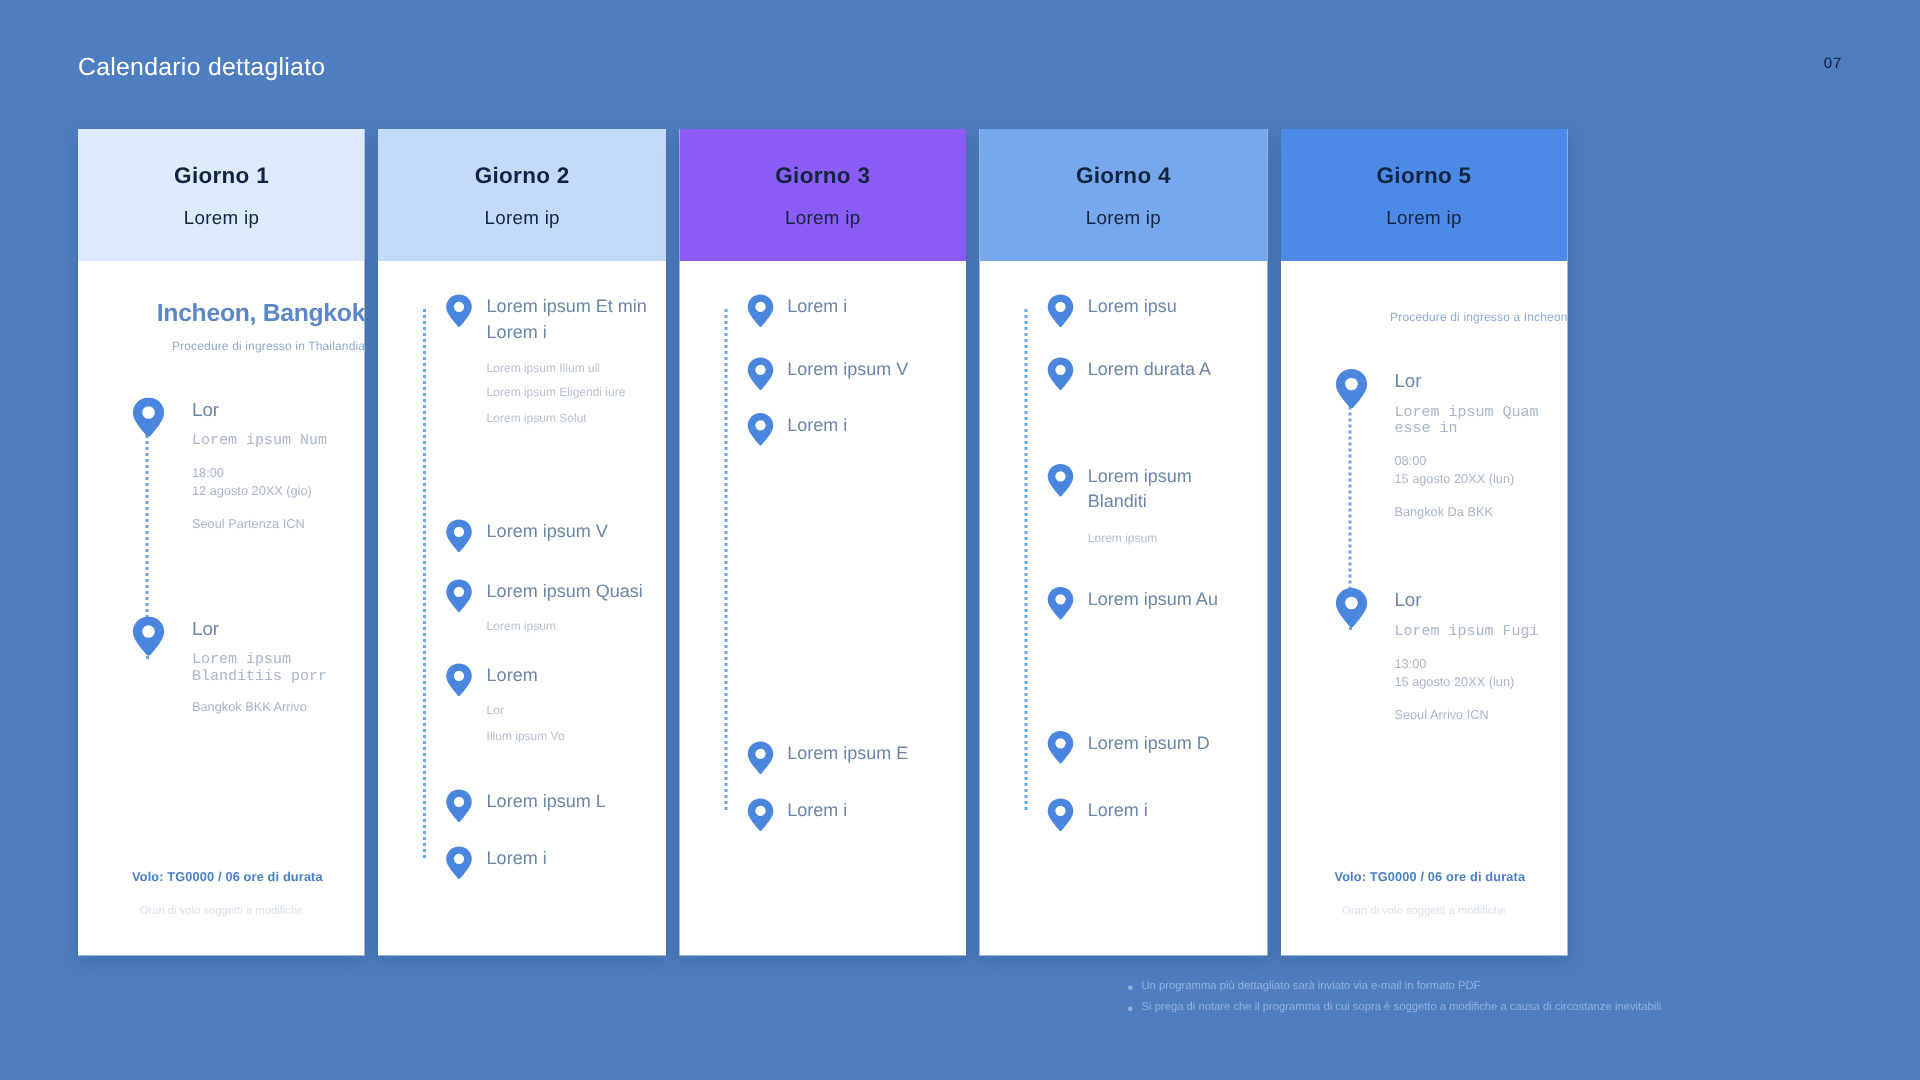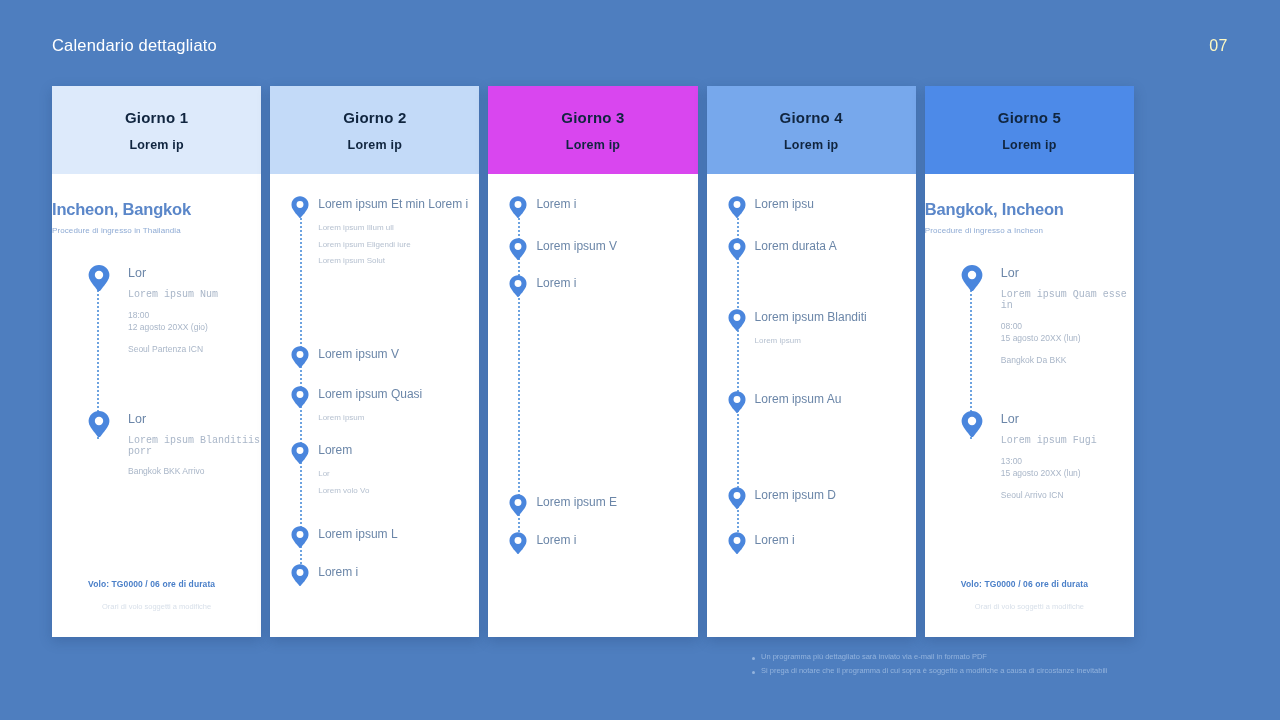--- a/index.html
+++ b/index.html
@@ -29,32 +29,32 @@
     top: 36px;
     font-size: 16.5px;
     color: #ffffff;
     letter-spacing: 0.2px;
     font-weight: 400;
   }
   .page-number {
     position: absolute;
     right: 52px;
     top: 37px;
-    font-size: 16px;
-    color: #fef9c3;
+    font-size: 10px;
+    color: #0f172a;
     font-weight: 400;
     letter-spacing: 0.5px;
   }
 
   
   .cards-row {
     position: absolute;
     top: 86px;
     left: 52px;
-    width: 1082px;
+    width: 993px;
     height: 551px;
     display: flex;
     gap: 9px;
   }
 
   .day-card {
     width: 227px;
     height: 551px;
     background: #ffffff;
     box-shadow: 0 4px 12px rgba(20,45,90,0.22);
@@ -74,35 +74,36 @@
     gap: 12px;
   }
   .card-header-title {
     font-size: 15px;
     font-weight: bold;
     color: #10253f;
     letter-spacing: 0.2px;
   }
   .card-header-sub {
     font-size: 12.5px;
-    font-weight: bold;
+    font-weight: normal;
     color: #10253f;
     letter-spacing: 0.2px;
   }
 
   .card-body {
     flex: 1 1 auto;
     position: relative;
     padding: 0;
   }
 
   
   .route-head {
-    text-align: left;
+    text-align: right;
     padding-top: 26px;
+    padding-left: 24px;
   }
   .route-title {
     font-size: 16.5px;
     font-weight: bold;
     color: #5b87c9;
     letter-spacing: -0.2px;
   }
   .route-sub {
     font-size: 8px;
     color: #8fabd4;
@@ -190,20 +191,21 @@
     position: absolute;
     left: 30px;
     top: 32px;
     width: 0;
     border-left: 2px dotted #6da3e0;
   }
   .list-item {
     position: relative;
     padding-left: 48px;
     padding-right: 10px;
+    margin-left: 24px;
   }
   .sm-pin {
     position: absolute;
     left: 21px;
     top: 0px;
     width: 18px;
     height: 22px;
     z-index: 2;
   }
   .li-title {
@@ -335,42 +337,42 @@
             </div>
           </div>
           <div class="list-item" id="li-1-3" style="position: absolute; top: 268px; left: 0px; right: 0px;">
             <span class="sm-pin"><svg width="18" height="22" viewBox="0 0 22 26">
                 <path d="M11 0C5.2 0 0.6 4.5 0.6 10.1c0 4.3 3.2 8.3 8.4 14.6l2 2.4 2-2.4c5.2-6.3 8.4-10.3 8.4-14.6C21.4 4.5 16.8 0 11 0z" fill="#4a86dd"></path>
                 <circle cx="11" cy="10" r="4.2" fill="#ffffff"></circle>
               </svg></span>
             <div class="li-title">Lorem</div>
             <div class="li-subs">
               <div class="li-sub">Lor</div>
-              <div class="li-sub">Lorem volo Vo</div>
+              <div class="li-sub">Illum ipsum Vo</div>
             </div>
           </div>
           <div class="list-item" id="li-1-4" style="position: absolute; top: 352px; left: 0px; right: 0px;">
             <span class="sm-pin"><svg width="18" height="22" viewBox="0 0 22 26">
                 <path d="M11 0C5.2 0 0.6 4.5 0.6 10.1c0 4.3 3.2 8.3 8.4 14.6l2 2.4 2-2.4c5.2-6.3 8.4-10.3 8.4-14.6C21.4 4.5 16.8 0 11 0z" fill="#4a86dd"></path>
                 <circle cx="11" cy="10" r="4.2" fill="#ffffff"></circle>
               </svg></span>
             <div class="li-title">Lorem ipsum L</div>
           </div>
           <div class="list-item" id="li-1-5" style="position: absolute; top: 390px; left: 0px; right: 0px;">
             <span class="sm-pin"><svg width="18" height="22" viewBox="0 0 22 26">
                 <path d="M11 0C5.2 0 0.6 4.5 0.6 10.1c0 4.3 3.2 8.3 8.4 14.6l2 2.4 2-2.4c5.2-6.3 8.4-10.3 8.4-14.6C21.4 4.5 16.8 0 11 0z" fill="#4a86dd"></path>
                 <circle cx="11" cy="10" r="4.2" fill="#ffffff"></circle>
               </svg></span>
             <div class="li-title">Lorem i</div>
           </div>
         </div>
       </div>
     </div>
     <div class="day-card">
-      <div class="card-header" style="background:#d946ef">
+      <div class="card-header" style="background:#8b5cf6">
         <div class="card-header-title">Giorno 3</div>
         <div class="card-header-sub">Lorem ip</div>
       </div>
       <div class="card-body">
         <div class="timeline-list">
           <div class="tl-line" id="tlline-2" style="height: 334px;"></div>
           <div class="list-item" id="li-2-0" style="position: absolute; top: 22px; left: 0px; right: 0px;">
             <span class="sm-pin"><svg width="18" height="22" viewBox="0 0 22 26">
                 <path d="M11 0C5.2 0 0.6 4.5 0.6 10.1c0 4.3 3.2 8.3 8.4 14.6l2 2.4 2-2.4c5.2-6.3 8.4-10.3 8.4-14.6C21.4 4.5 16.8 0 11 0z" fill="#4a86dd"></path>
                 <circle cx="11" cy="10" r="4.2" fill="#ffffff"></circle>
@@ -464,21 +466,20 @@
         </div>
       </div>
     </div>
     <div class="day-card">
       <div class="card-header" style="background:#4d8ae8">
         <div class="card-header-title">Giorno 5</div>
         <div class="card-header-sub">Lorem ip</div>
       </div>
       <div class="card-body">
         <div class="route-head">
-          <div class="route-title">Bangkok, Incheon</div>
           <div class="route-sub">Procedure di ingresso a Incheon</div>
         </div>
         <div class="timeline-big">
           <div class="tl-big-line" style="height:152px"></div>
           <div class="big-stop">
             <span class="big-pin"><svg width="22" height="26" viewBox="0 0 22 26">
                 <path d="M11 0C5.2 0 0.6 4.5 0.6 10.1c0 4.3 3.2 8.3 8.4 14.6l2 2.4 2-2.4c5.2-6.3 8.4-10.3 8.4-14.6C21.4 4.5 16.8 0 11 0z" fill="#4a86dd"></path>
                 <circle cx="11" cy="10" r="4.2" fill="#ffffff"></circle>
               </svg></span>
             <div class="big-stop-content">

